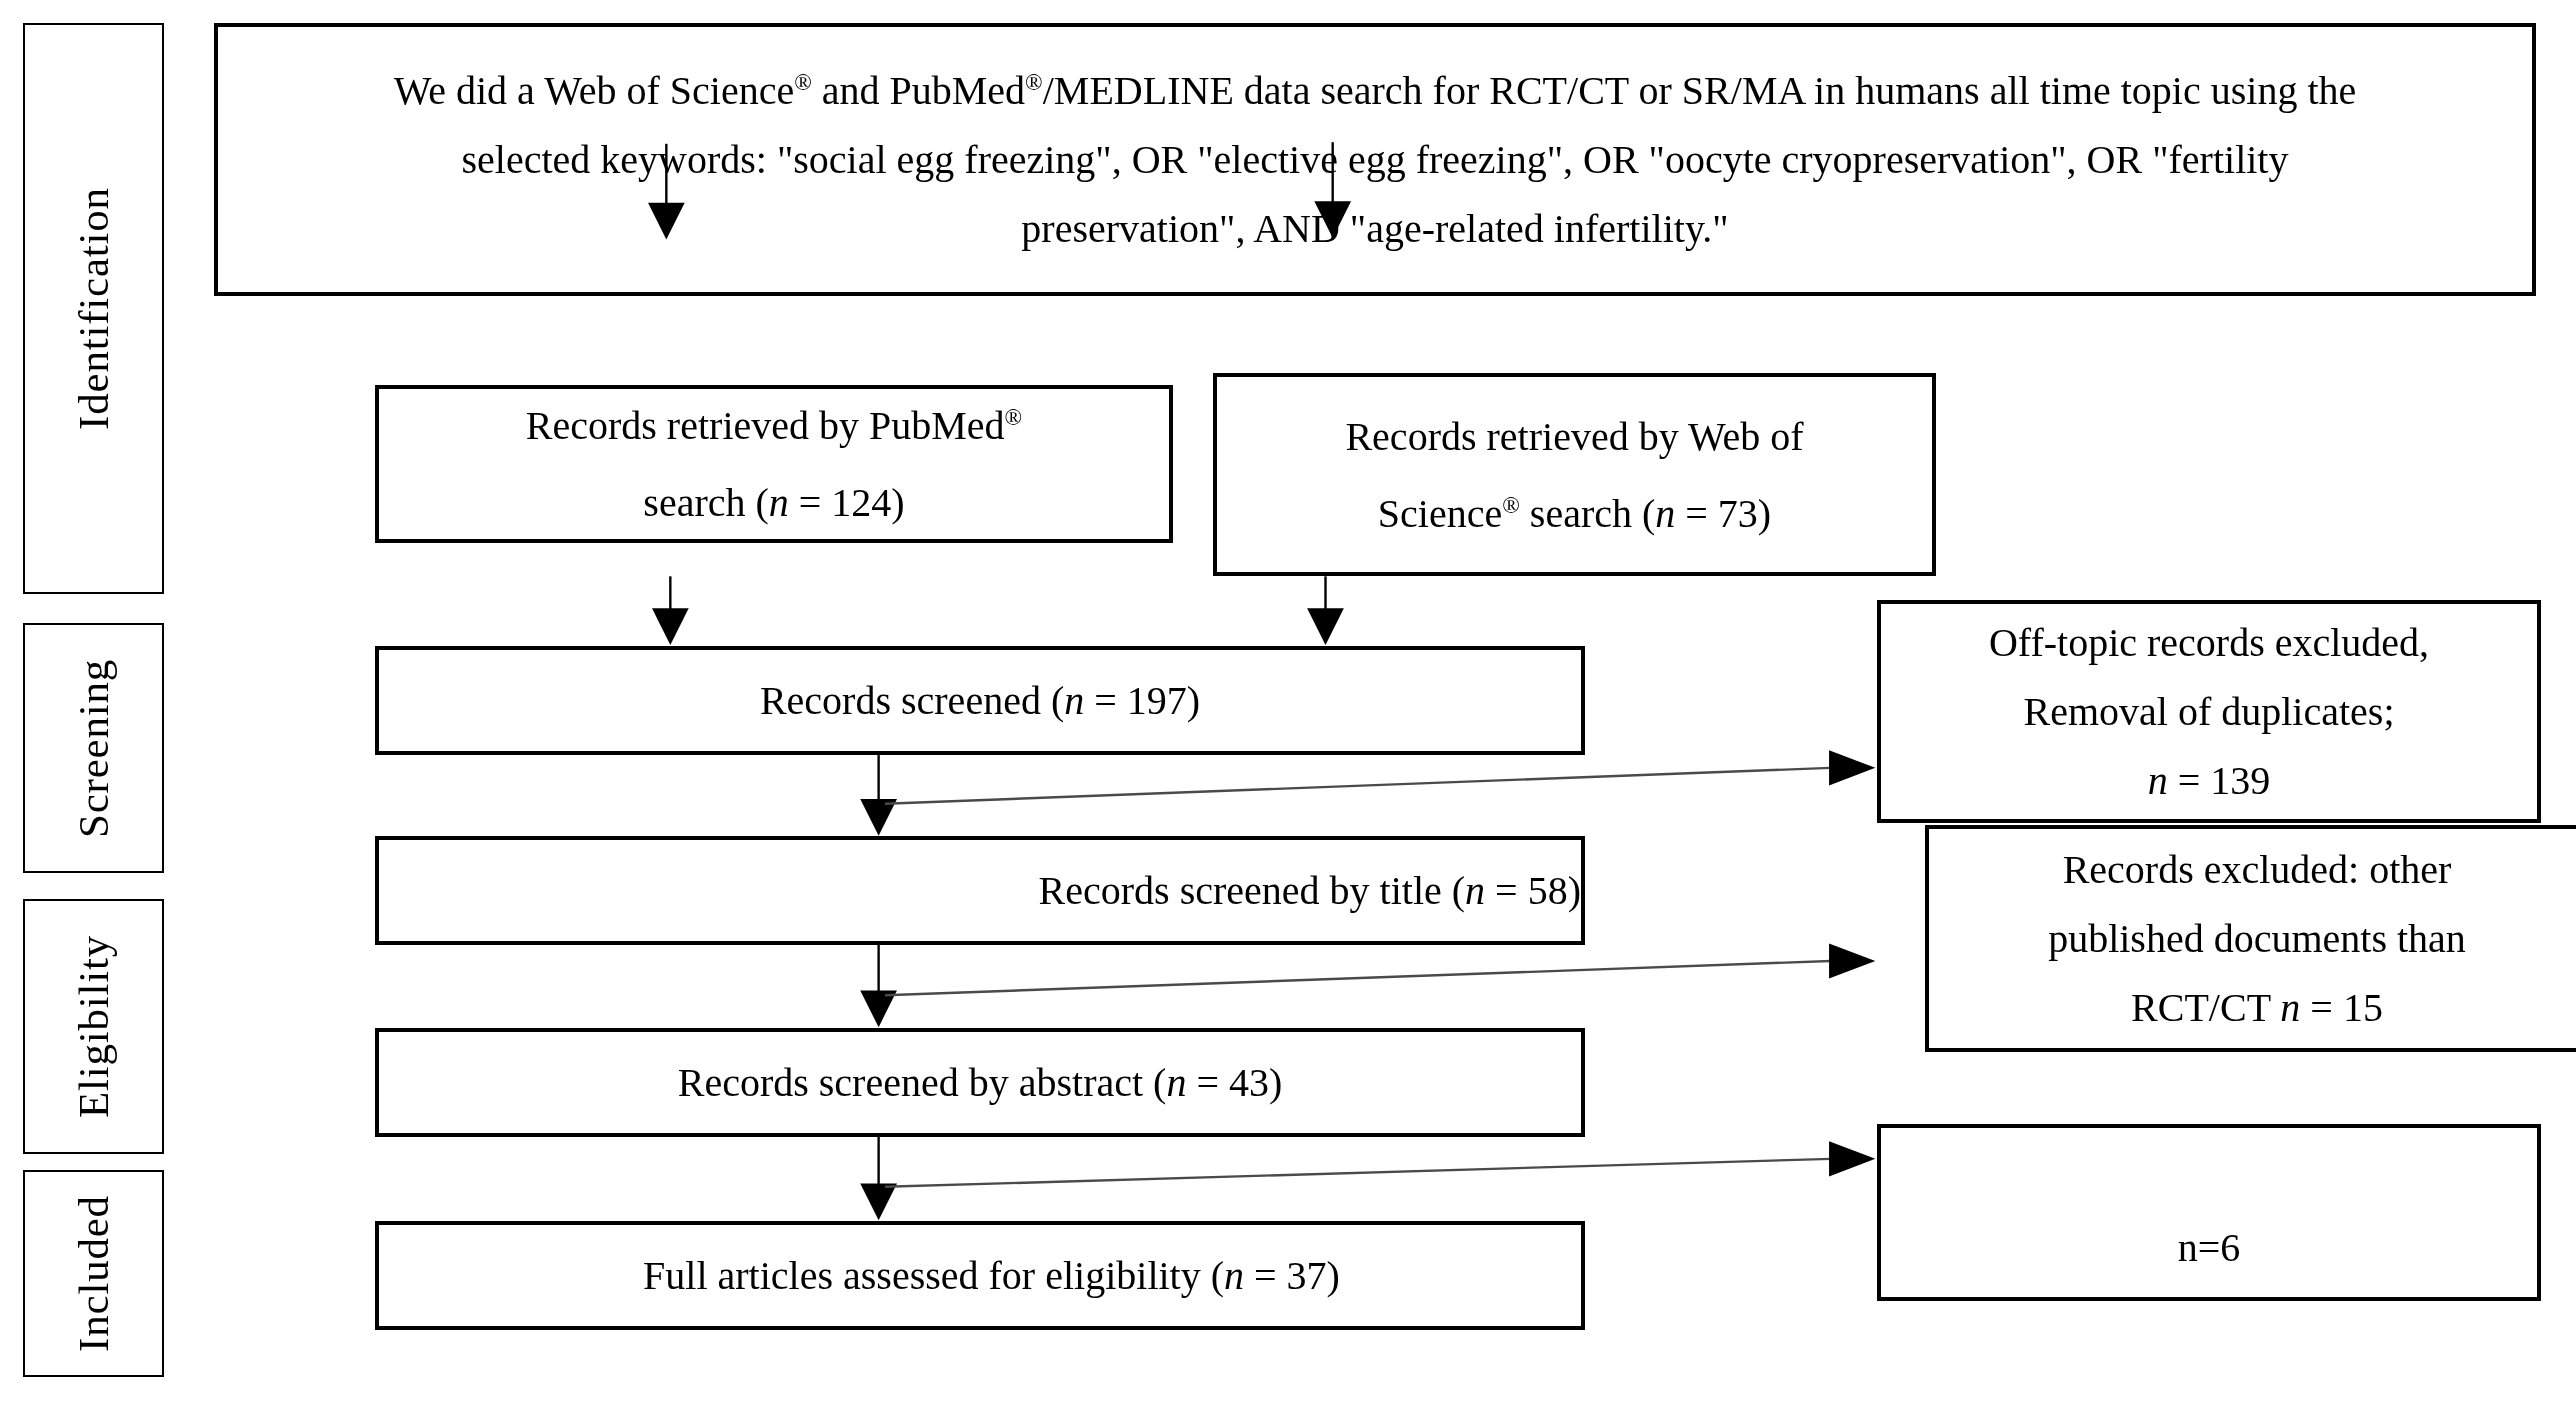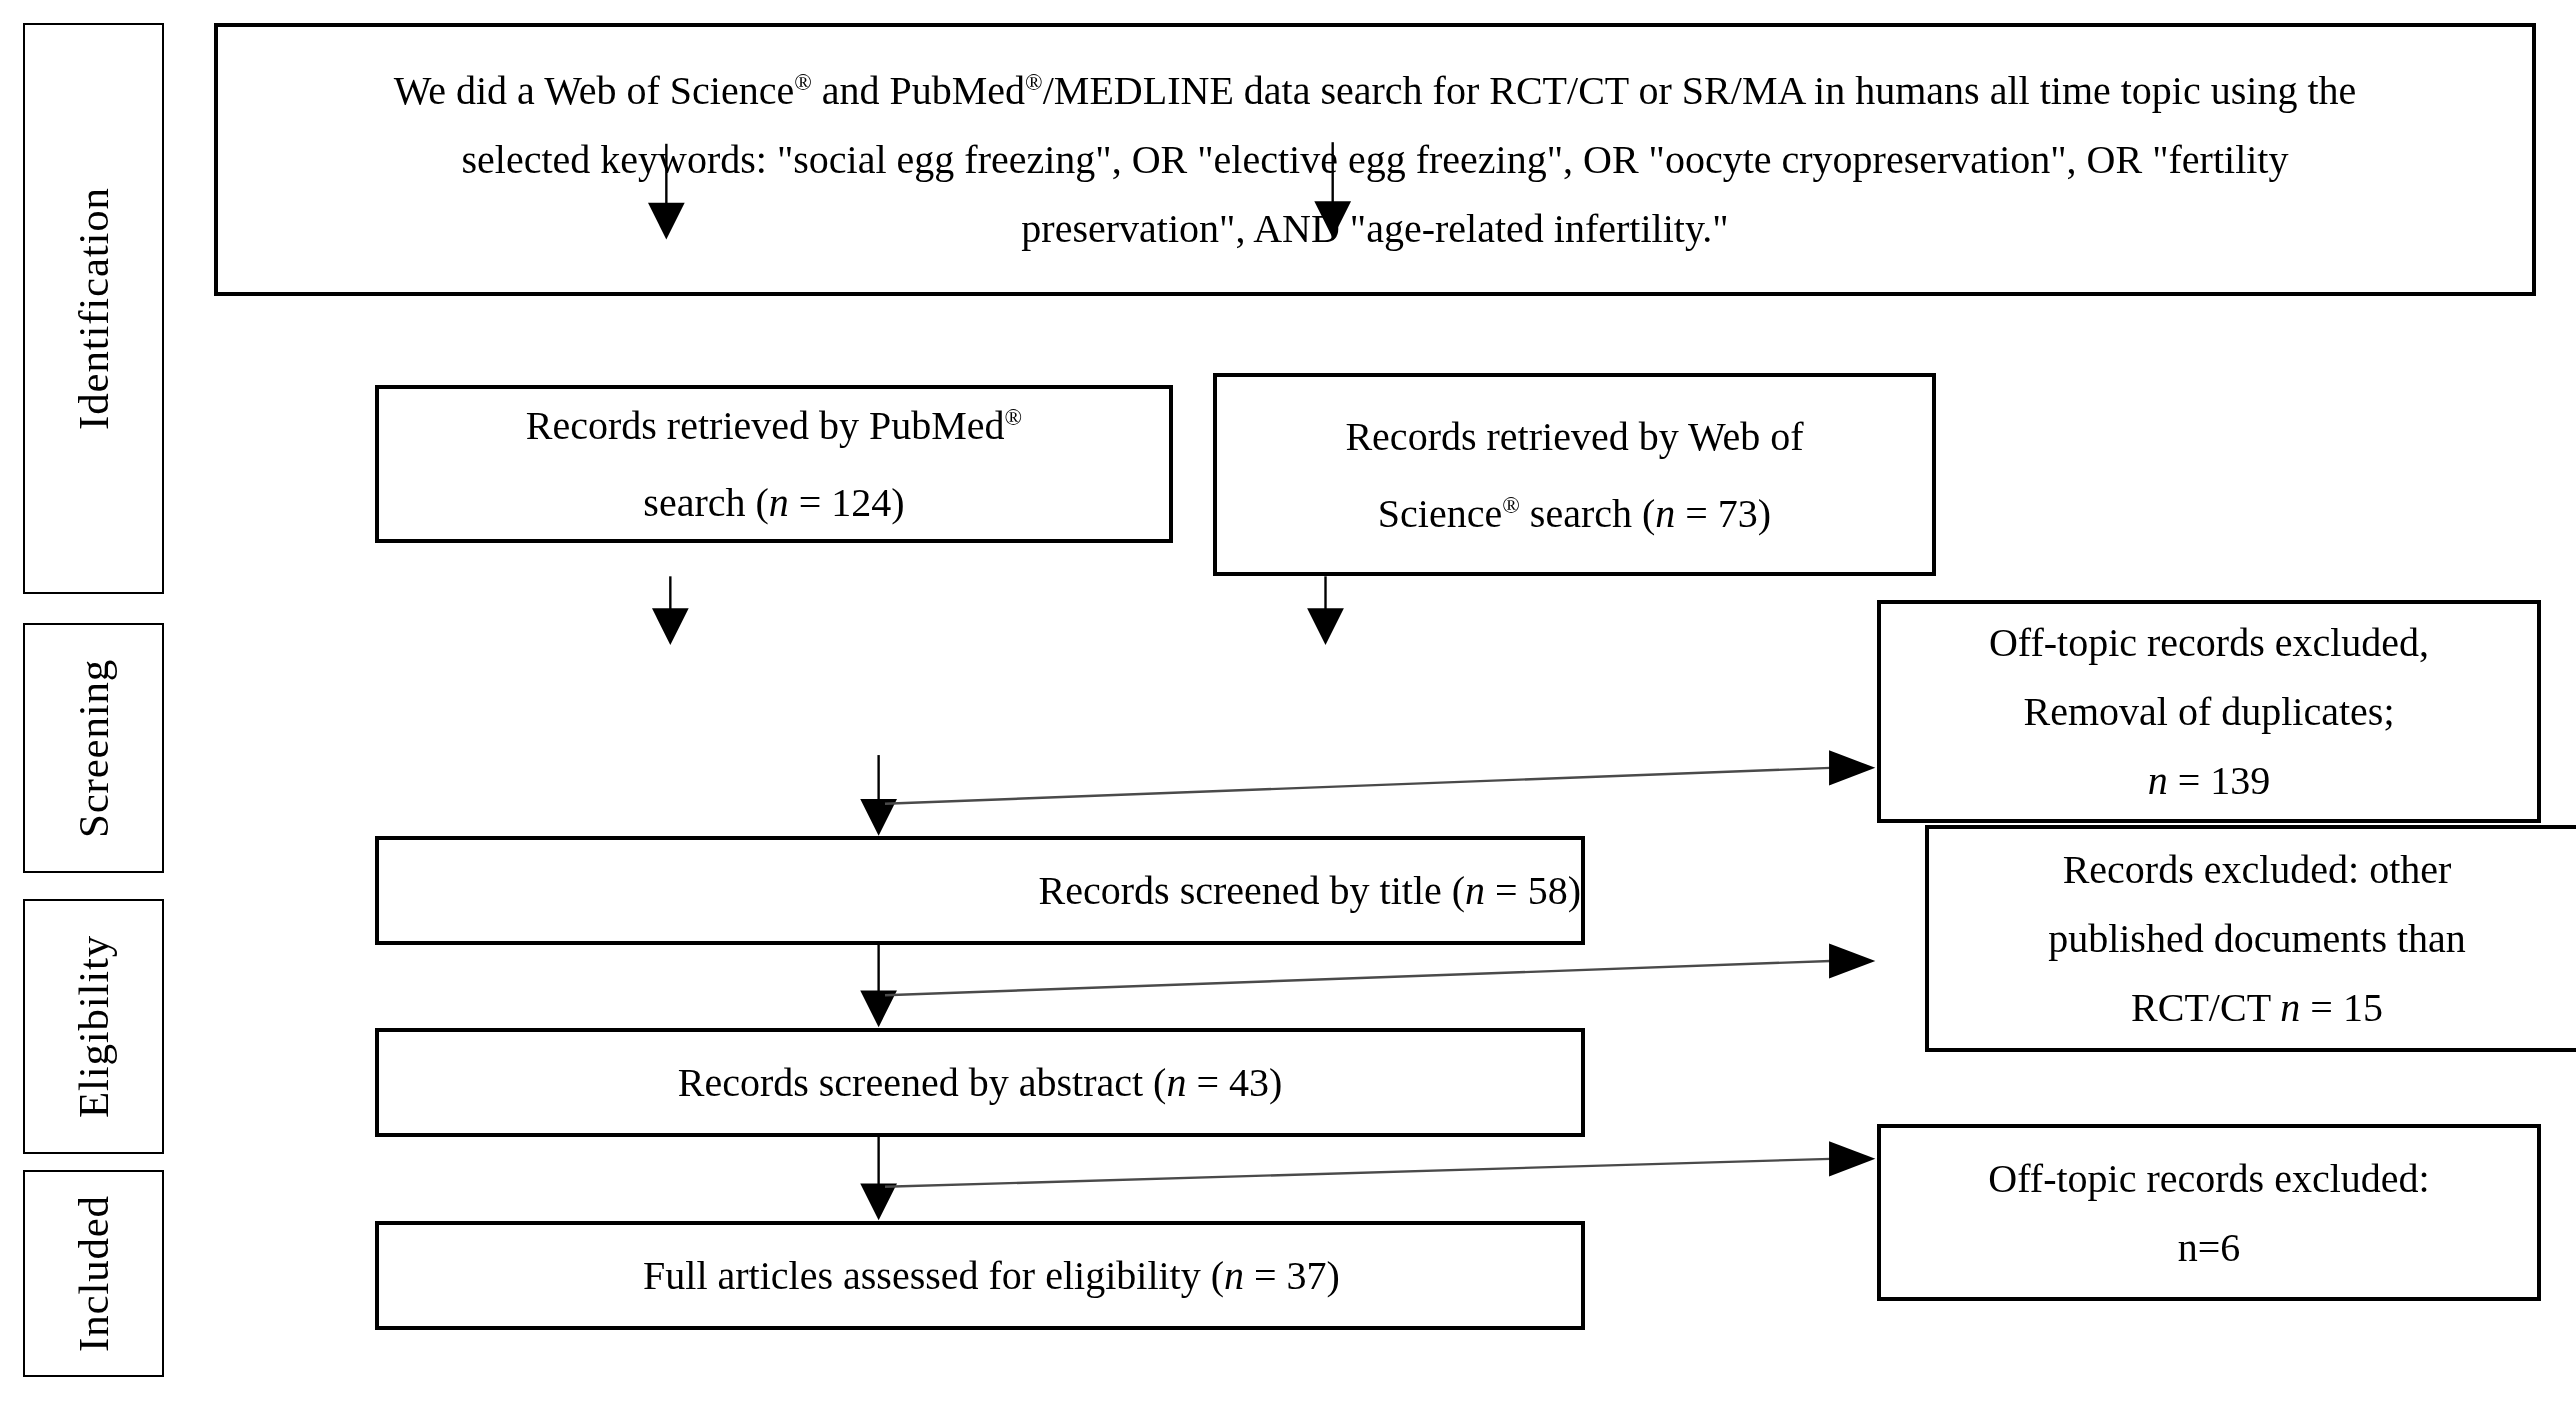--- a/index.html
+++ b/index.html
@@ -91,38 +91,41 @@
     <p><span>We did a Web of Science</span><sup>®</sup><span> and PubMed</span><sup>®</sup><span>/MEDLINE data search for RCT/CT or SR/MA in humans all time topic using the</span><br><span>selected keywords: "social egg freezing", OR "elective egg freezing", OR "oocyte cryopreservation", OR "fertility</span><br><span>preservation", AND "age-related infertility."</span></p>
   </div>
 
   <div class="box retrieval" id="box-pubmed">
     <p><span>Records retrieved by PubMed</span><sup>®</sup><br><span>search (</span><i>n</i><span> = 124)</span></p>
   </div>
   <div class="box retrieval" id="box-wos">
     <p><span>Records retrieved by Web of</span><br><span>Science</span><sup>®</sup><span> search (</span><i>n</i><span> = 73)</span></p>
   </div>
 
+  <div class="box single" id="box-screened">
+    <p><span>Records screened (</span><i>n</i><span> = 197)</span></p>
+  </div>
   <div class="box single" id="box-title">
     <p><span>Records screened by title (</span><i>n</i><span> = 58)</span></p>
   </div>
   <div class="box single" id="box-abstract">
     <p><span>Records screened by abstract (</span><i>n</i><span> = 43)</span></p>
   </div>
   <div class="box single" id="box-full">
     <p><span>Full articles assessed for eligibility (</span><i>n</i><span> = 37)</span></p>
   </div>
 
   <div class="box" id="box-excl-duplicates">
     <p><span>Off-topic records excluded,</span><br><span>Removal of duplicates;</span><br><i>n</i><span> = 139</span></p>
   </div>
   <div class="box" id="box-excl-documents">
     <p><span>Records excluded: other</span><br><span>published documents than</span><br><span>RCT/CT </span><i>n</i><span> = 15</span></p>
   </div>
   <div class="box" id="box-excl-offtopic">
-    <p><span>Off-topic records excluded:</span><br><span>n=6</span></p>
+    <p><br><span>n=6</span></p>
   </div>
 
   <svg class="connectors" viewBox="0 0 3228 1764" xmlns="http://www.w3.org/2000/svg">
 
     <g>
       <line x1="835" y1="180" x2="835" y2="256" stroke="#000" stroke-width="3"></line>
       <polygon points="812,254 858,254 835,300" fill="#000"></polygon>
     </g>
     <g>
       <line x1="1670" y1="178" x2="1670" y2="300" stroke="#000" stroke-width="3"></line>

